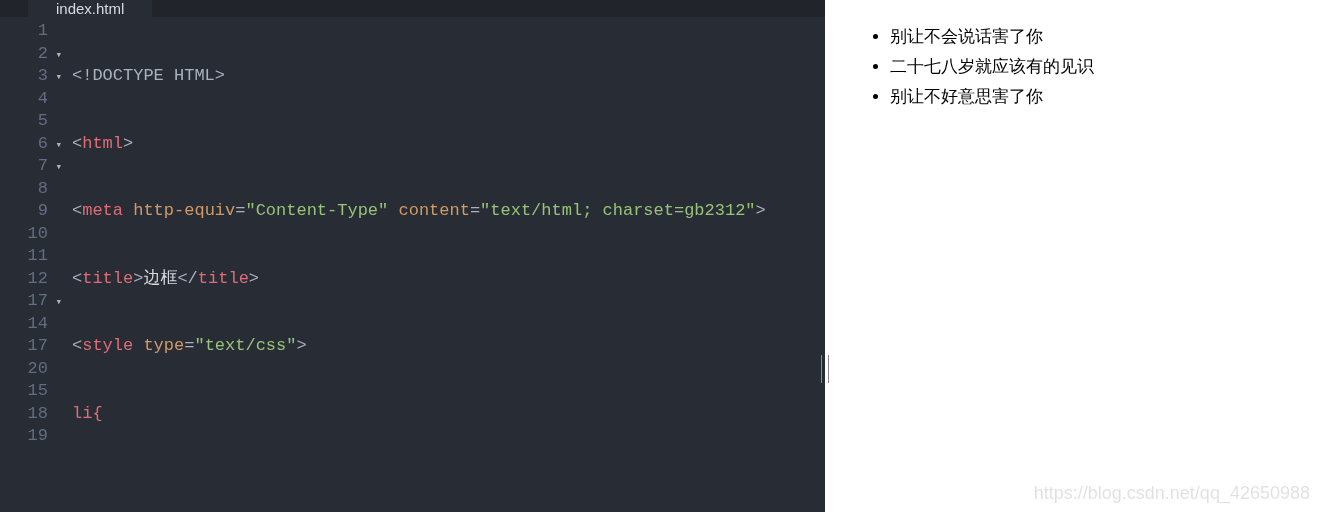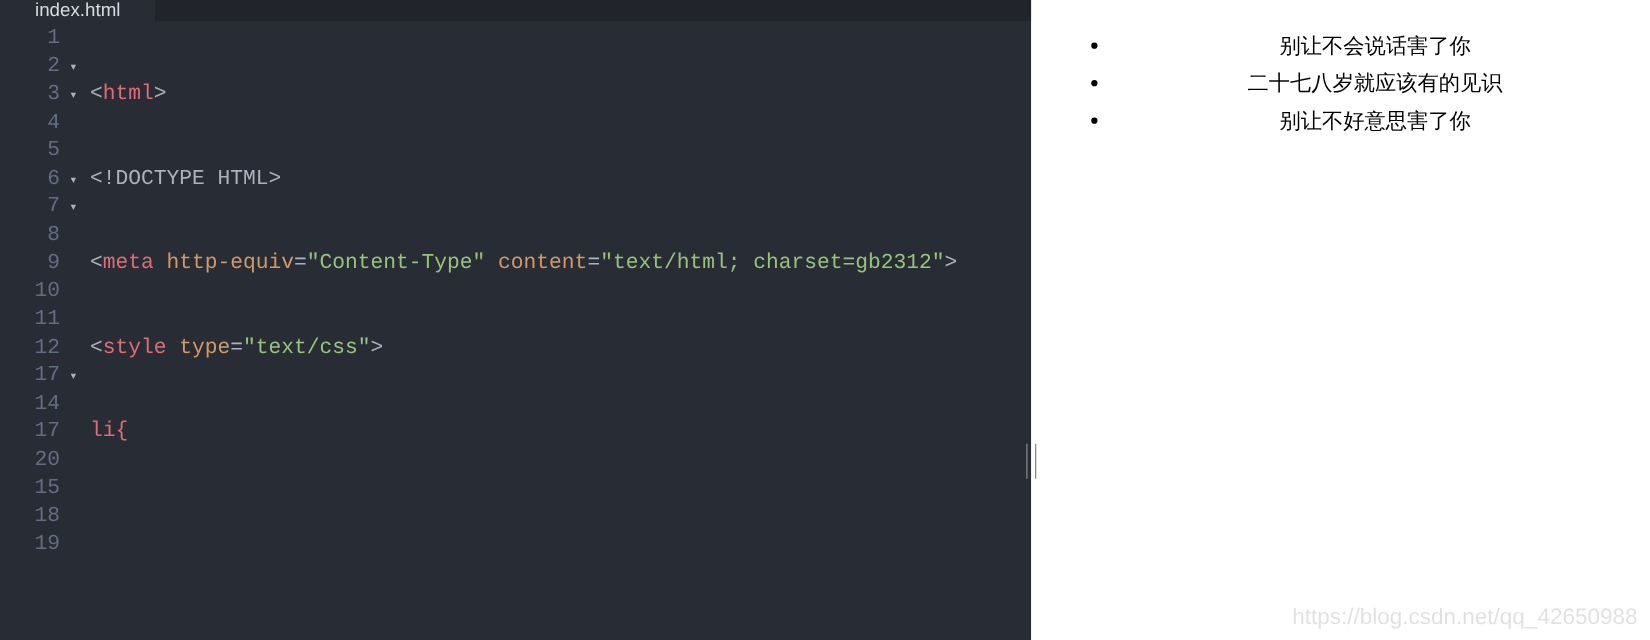--- a/index.html
+++ b/index.html
@@ -25,20 +25,21 @@
     align-items: stretch;
   }
   .tab {
     background: #282c34;
     color: #d7dae0;
     padding: 0 28px;
     font-size: 15px;
     display: flex;
     align-items: center;
     font-family: Arial, sans-serif;
+    margin-left: 28px;
   }
   .code-area {
     flex: 1;
     display: flex;
     font-size: 17px;
     line-height: 22.5px;
     padding-top: 3px;
   }
   .gutter {
     width: 58px;
@@ -68,21 +69,20 @@
   .c-attr    { color: #d19a66; }
   .c-str     { color: #98c379; }
   .c-txt     { color: #d7dae0; }
   .c-punc    { color: #abb2bf; }
   .preview-pane {
     flex: 1;
     background: #fff;
     padding: 22px 10px 10px 40px;
     position: relative;
     font-family: Arial, 'Microsoft YaHei', sans-serif;
-    text-align: center;
   }
   .preview-pane ul {
     list-style: disc;
     padding-left: 25px;
   }
   .preview-pane li {
     font-size: 17px;
     color: #000;
     line-height: 30px;
   }
@@ -131,23 +131,24 @@
       <div>12</div>
       <div><span>17</span><span class="fold">▾</span></div>
       <div>14</div>
       <div>17</div>
       <div>20</div>
       <div>15</div>
       <div>18</div>
       <div>19</div>
     </div>
     <div class="code">
+      <div><span class="c-punc">&lt;!DOCTYPE HTML&gt;</span></div>
       <div><span class="c-punc">&lt;</span><span class="c-tag">html</span><span class="c-punc">&gt;</span></div>
-      <div><span class="c-punc">&lt;!DOCTYPE HTML&gt;</span></div>
       <div><span class="c-punc">&lt;</span><span class="c-tag">meta</span> <span class="c-attr">http-equiv</span><span class="c-punc">=</span><span class="c-str">"Content-Type"</span> <span class="c-attr">content</span><span class="c-punc">=</span><span class="c-str">"text/html; charset=gb2312"</span><span class="c-punc">&gt;</span></div>
+      <div><span class="c-punc">&lt;</span><span class="c-tag">title</span><span class="c-punc">&gt;</span><span class="c-txt">边框</span><span class="c-punc">&lt;/</span><span class="c-tag">title</span><span class="c-punc">&gt;</span></div>
       <div><span class="c-punc">&lt;</span><span class="c-tag">style</span> <span class="c-attr">type</span><span class="c-punc">=</span><span class="c-str">"text/css"</span><span class="c-punc">&gt;</span></div>
       <div><span class="c-tag">li{</span></div>
       
       
       
       
       
       
       
       

